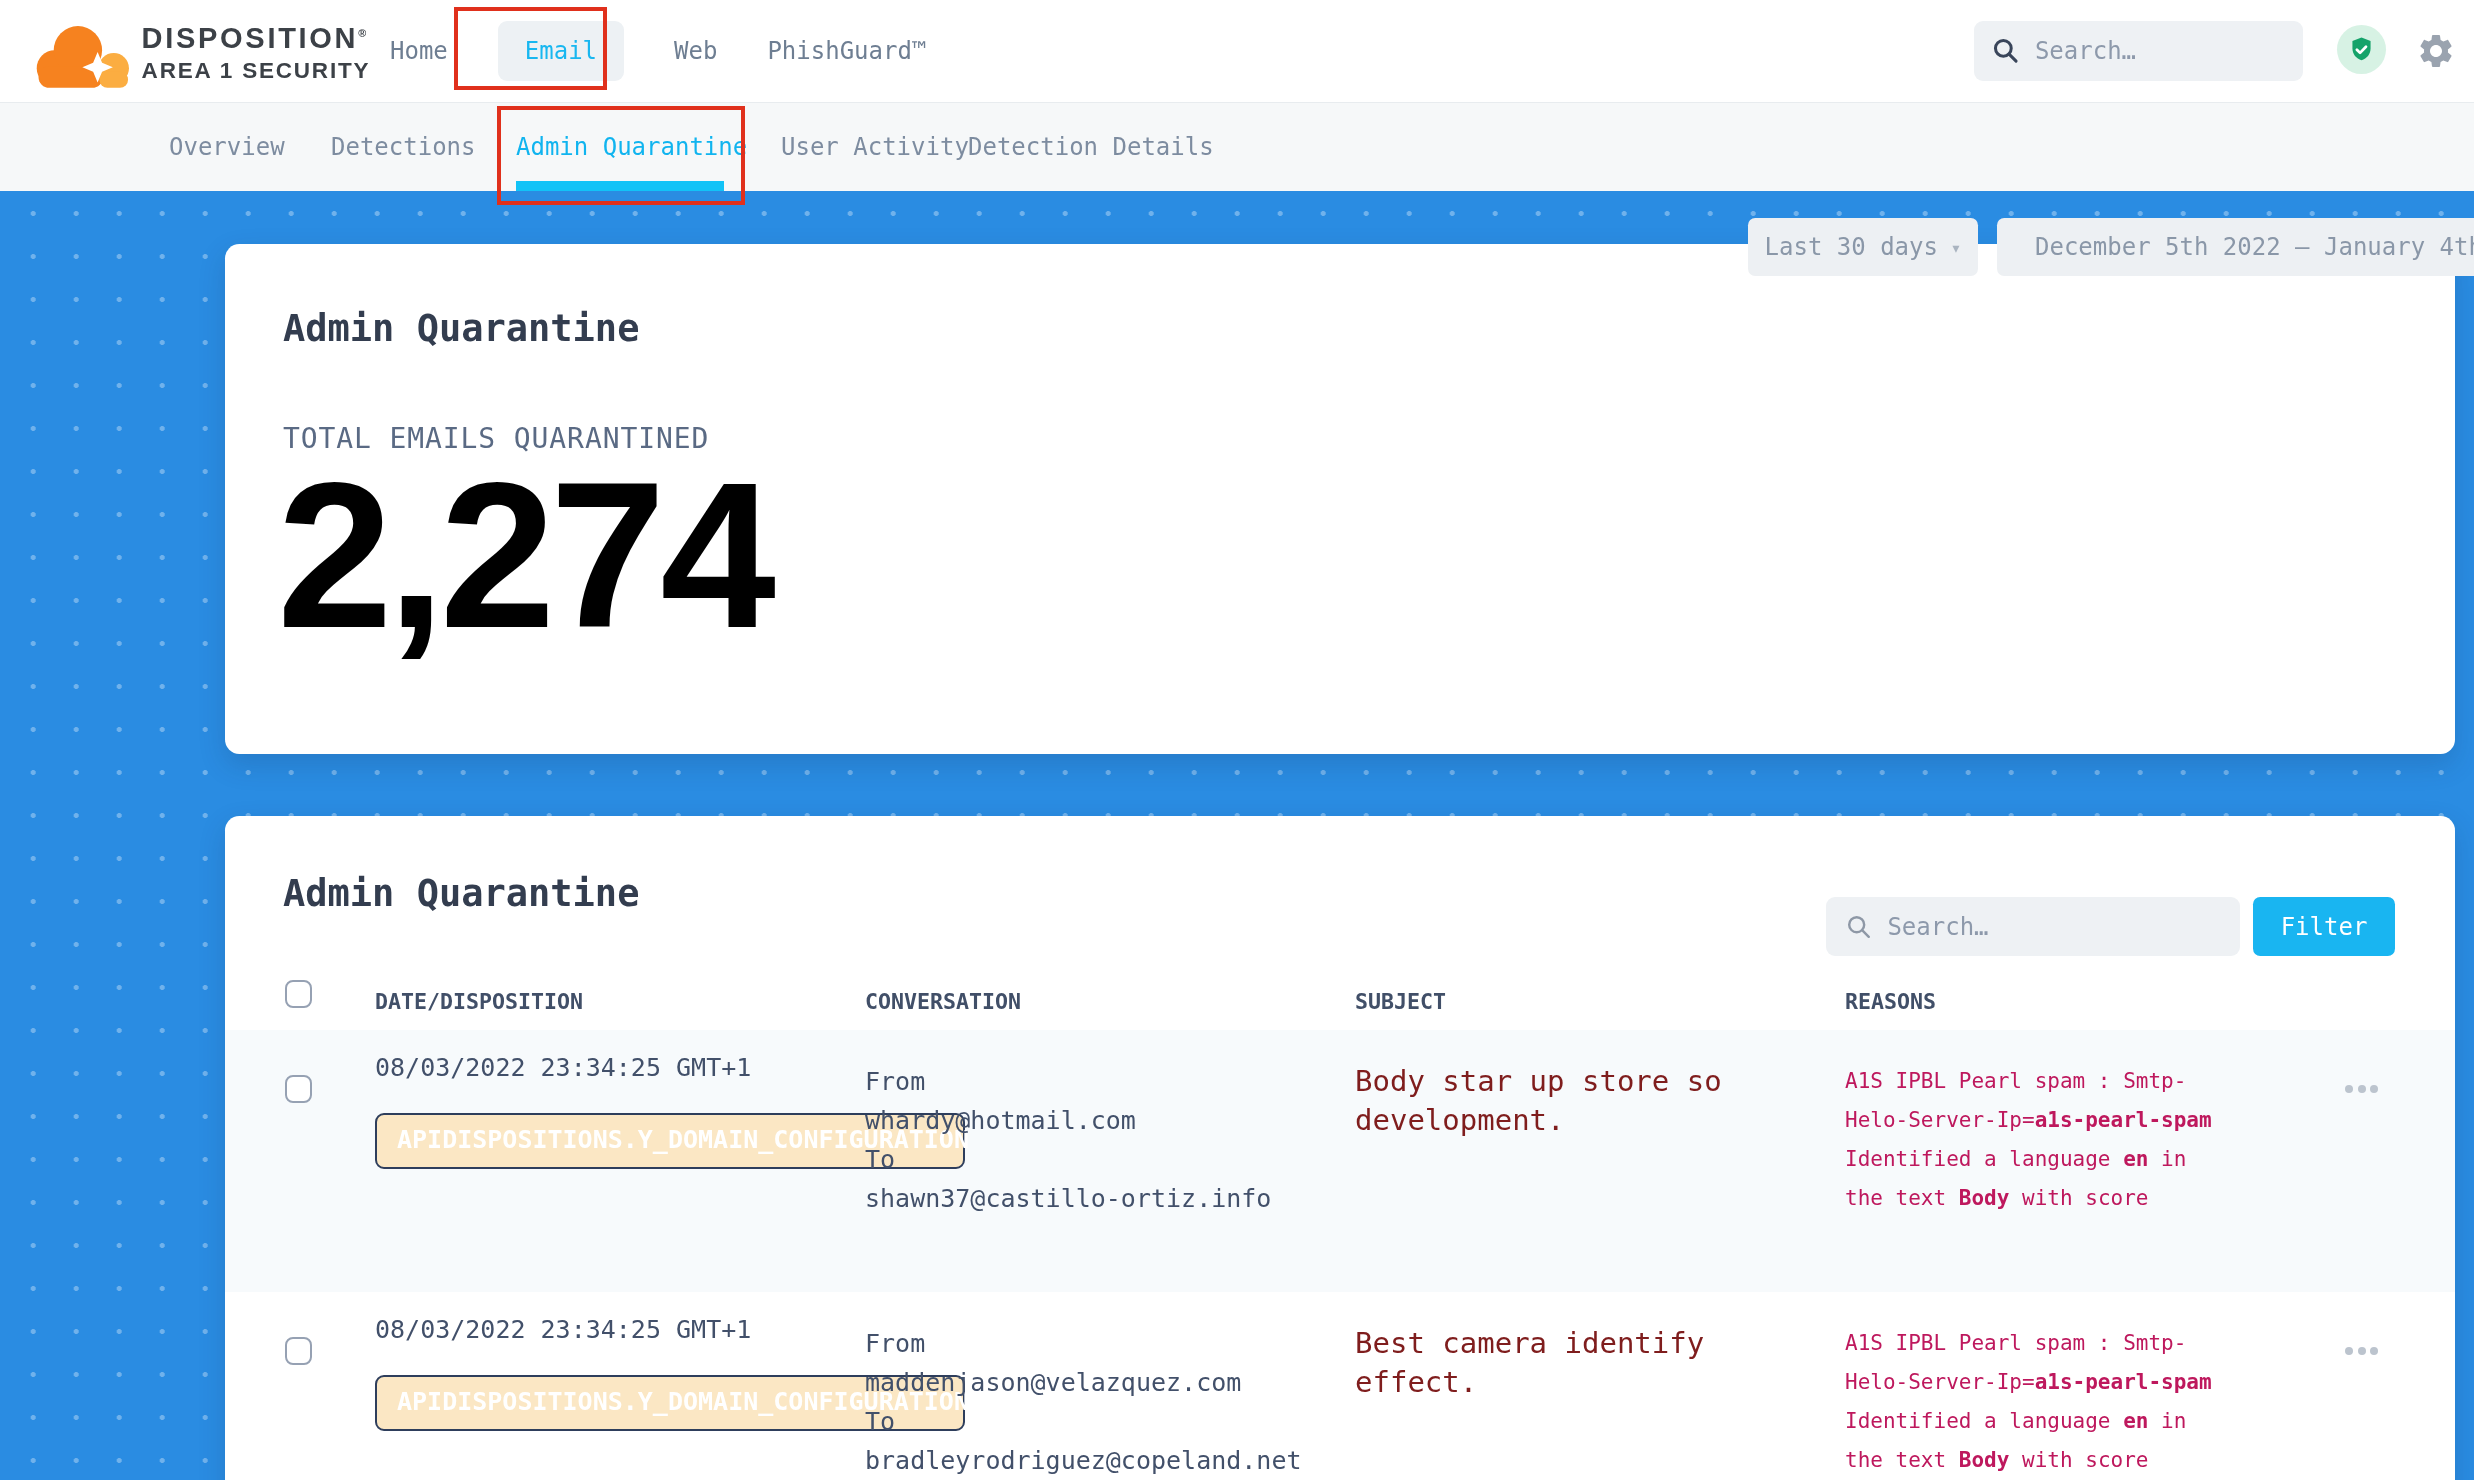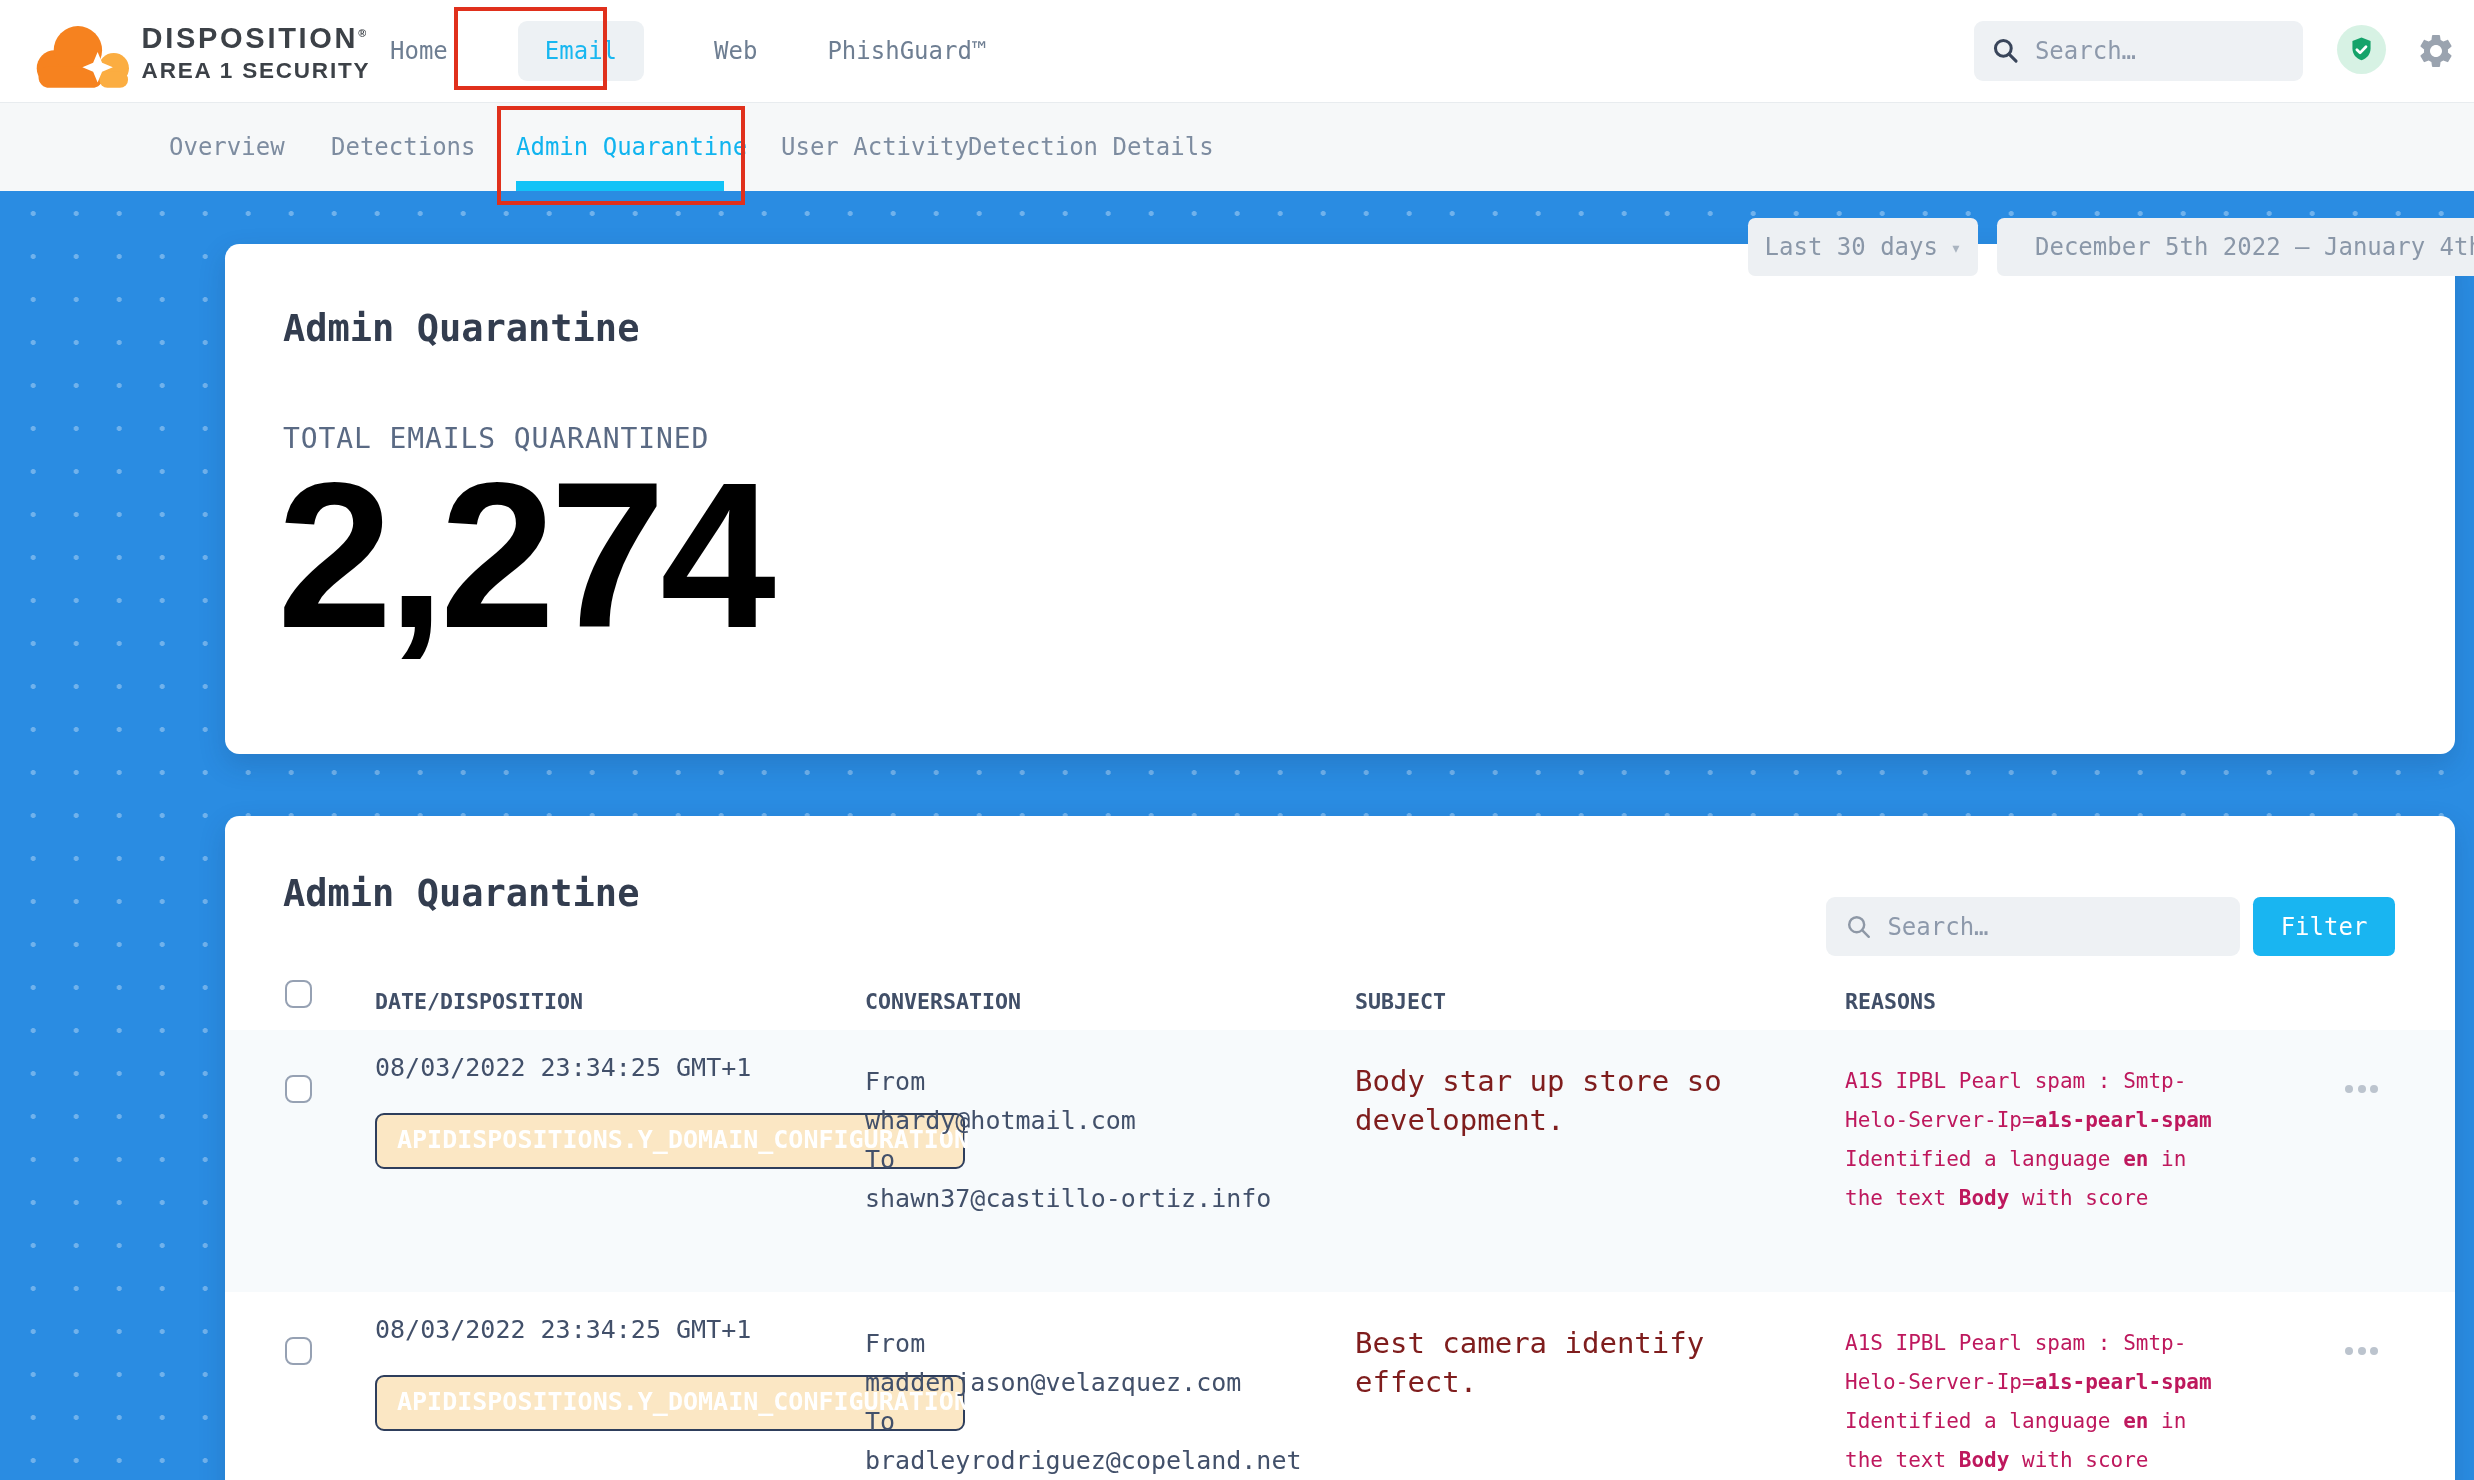--- a/index.html
+++ b/index.html
@@ -15,21 +15,21 @@
 
   
   .topbar { position:absolute; left:0; top:0; width:2475px; height:102px; background:#ffffff; z-index:10; }
   .brand { position:absolute; left:21.6px; top:7.2px; height:88px; display:flex; align-items:center; }
   .brand-cloud { position:absolute; left:9px; top:10.8px; }
   .brand-text { position:absolute; left:120px; top:14.4px; color:#3c4147; font-family:"Liberation Sans","DejaVu Sans",sans-serif; }
   .brand-name { font-size:29px; font-weight:bold; letter-spacing:2.7px; white-space:nowrap; }
   .brand-name sup { font-size:10.8px; letter-spacing:0; vertical-align:super; }
   .brand-sub { font-size:22.5px; font-weight:bold; letter-spacing:1.8px; margin-top:3.6px; white-space:nowrap; }
 
-  .topnav { position:absolute; left:390px; top:0; height:102px; display:flex; align-items:center; gap:70px; z-index:11; }
+  .topnav { position:absolute; left:390px; top:0; height:102px; display:flex; align-items:center; gap:50px; z-index:11; }
   .topnav a { font-size:24px; color:#6e7e92; text-decoration:none; white-space:nowrap; }
   .topnav a.pill { background:#edf1f4; color:#18b7f0; border-radius:9px; padding:16px 27px; }
 
   .top-search { position:absolute; left:1974px; top:20.7px; width:329px; height:60px; background:#eef1f4; border-radius:9px; display:flex; align-items:center; padding:0 16px; z-index:11; }
   .top-search svg { flex:0 0 auto; margin-right:14.4px; }
   .top-search input, .card-search input {
     border:none; outline:none; background:transparent; font:inherit; font-size:24px; color:#53637a; width:100%;
   }
   .top-search input::placeholder, .card-search input::placeholder { color:#8d99ab; }
 

